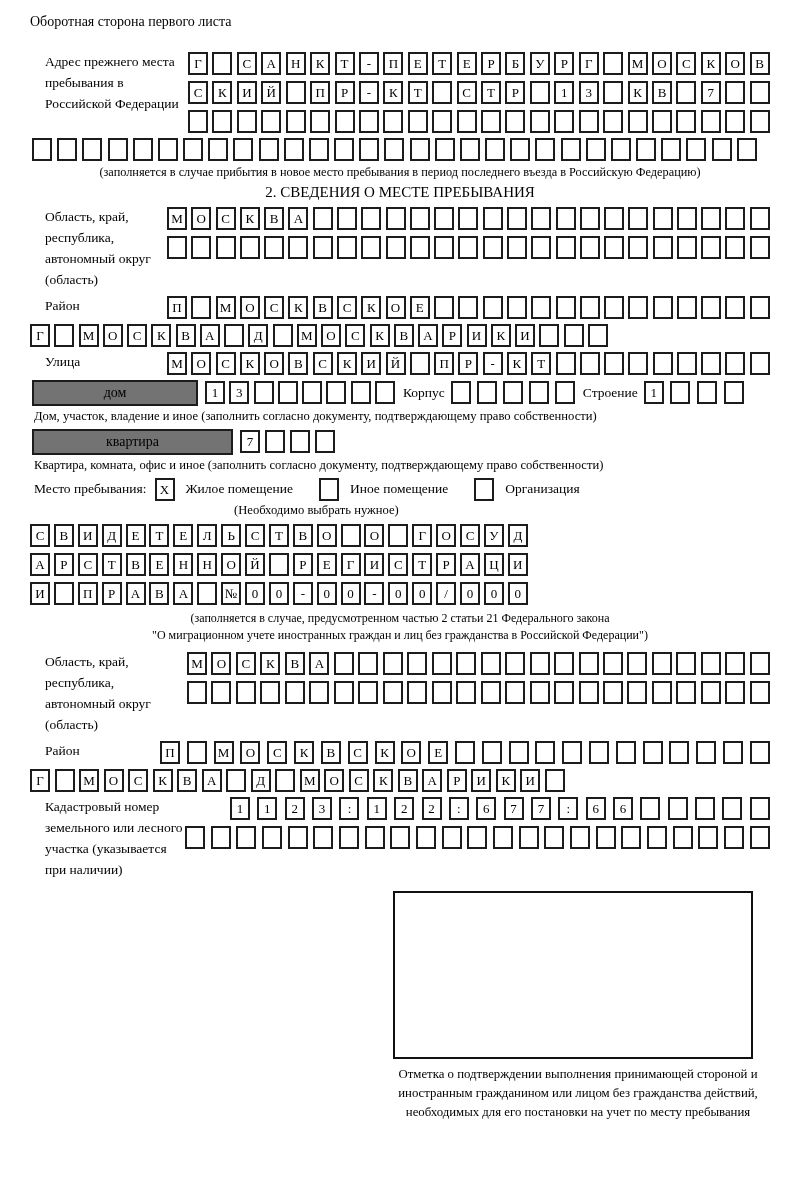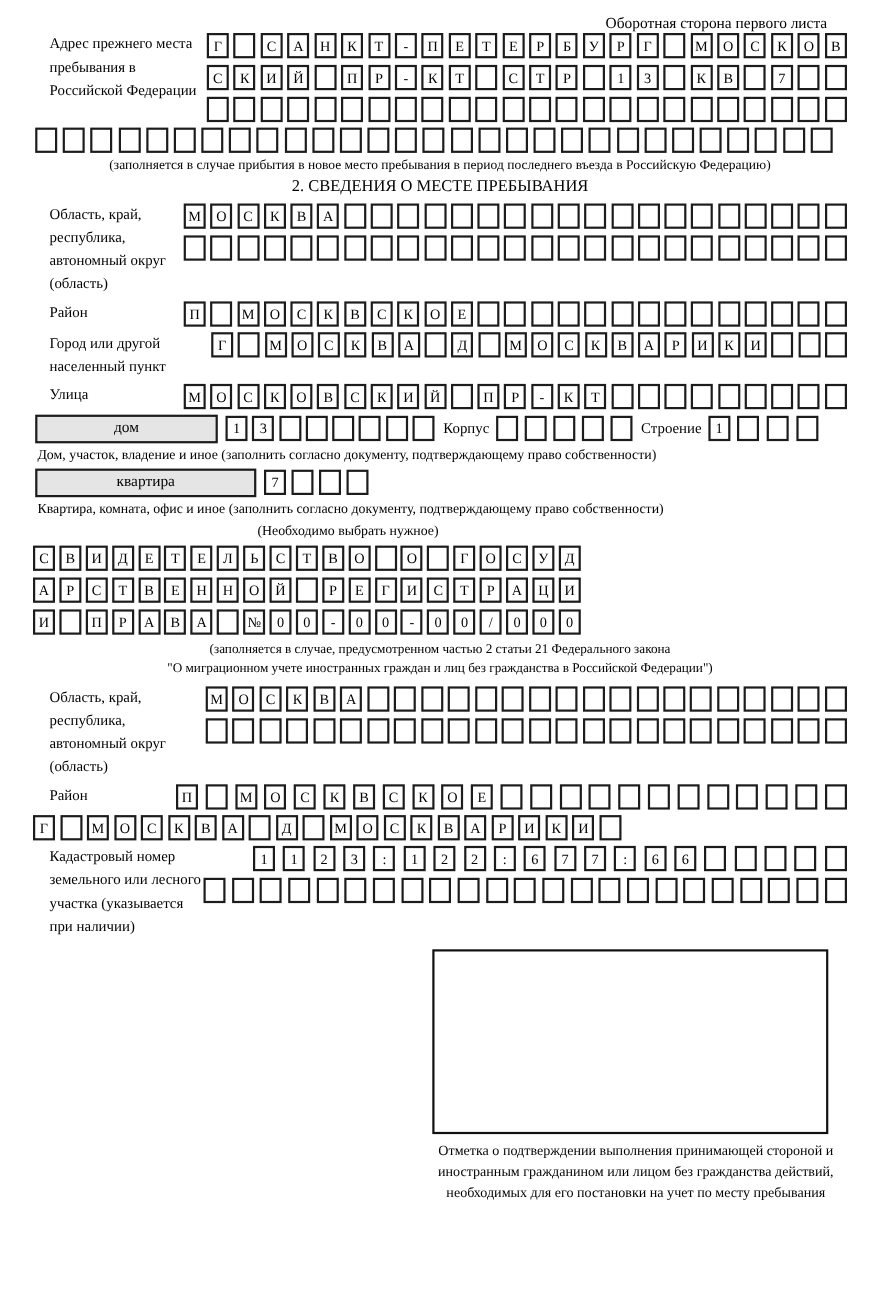--- a/index.html
+++ b/index.html
@@ -3,21 +3,21 @@
 <meta charset="utf-8">
 <style>
   html,body{margin:0;padding:0;background:#fff;}
   body{
     width:800px;height:1180px;overflow:hidden;
     font-family:"Liberation Serif","DejaVu Serif",serif;
     color:#000;font-size:13.5px;
   }
   .page{padding:14px 30px 0 30px;box-sizing:border-box;width:800px;}
 
-  .hdr{ text-align:right; font-size:14px; padding-right:18px; }
+  .hdr{ text-align:left; font-size:14px; padding-right:18px; margin-bottom:22px;}
 
   
   .cellrow{display:flex;justify-content:space-between;}
   .cell{
     flex:none;width:20px;height:23px;box-sizing:border-box;
     border:2px solid #1c1c1c;display:flex;align-items:center;justify-content:center;
     font-size:13px;line-height:1;background:#fff;
   }
 
   .field{display:flex;margin-bottom:5px;}
@@ -47,21 +47,21 @@
   .cw-610{width:610px;}
   .cw-535{width:535px;}
   .cw-498{width:498px;}
   .cw-540{width:540px;margin-left:45px;}
   .cw-585{width:585px;}
 
   
   .inline-row{display:flex;align-items:center;margin:2px 0 3px 2px;}
   .namedbox{
     box-sizing:border-box;border:2px solid #1c1c1c;height:26px;
-    display:flex;align-items:center;justify-content:center;font-size:14px;background:#e5e5e5;
+    display:flex;align-items:center;justify-content:center;font-size:14px;background:#737373;
   }
   .box-dom{width:166px;margin-right:7px;}
   .box-kv{width:201px;margin-right:7px;}
   .cw-190{width:190px;}
   .cw-124{width:124px;}
   .cw-100{width:100px;}
   .cw-95{width:95px;}
   .inline-lbl{padding:0 6px 0 8px;font-size:13.5px;}
   .caption{font-size:12.6px;margin:0 0 5px 4px;}
 
@@ -298,21 +298,20 @@
         <span class="cell"></span>
         <span class="cell"></span>
         <span class="cell"></span>
         <span class="cell"></span>
         <span class="cell"></span>
         <span class="cell"></span>
       </div>
   </div>
 
   <div class="field">
-    <div class="lbl w-lbl-147">Город или другой населенный пункт</div>
     <div class="cellrow cw-578">
         <span class="cell">Г</span>
         <span class="cell"></span>
         <span class="cell">М</span>
         <span class="cell">О</span>
         <span class="cell">С</span>
         <span class="cell">К</span>
         <span class="cell">В</span>
         <span class="cell">А</span>
         <span class="cell"></span>
@@ -399,20 +398,35 @@
     <div class="namedbox box-kv">квартира</div>
     <div class="cellrow cw-95">
         <span class="cell">7</span>
         <span class="cell"></span>
         <span class="cell"></span>
         <span class="cell"></span>
       </div>
   </div>
   <div class="caption">Квартира, комната, офис и иное (заполнить согласно документу, подтверждающему право собственности)</div>
 
+  <div class="mesto">
+    <span class="mesto-lbl">Место пребывания:</span>
+    <span class="cellrow">
+        <span class="cell">X</span>
+      </span>
+    <span class="opt-lbl">Жилое помещение</span>
+    <span class="cellrow">
+        <span class="cell"></span>
+      </span>
+    <span class="opt-lbl">Иное помещение</span>
+    <span class="cellrow">
+        <span class="cell"></span>
+      </span>
+    <span class="opt-last">Организация</span>
+  </div>
   <div class="mesto-note">(Необходимо выбрать нужное)</div>
 
   <div class="field">
     <div class="rows cw-498">
       <div class="cellrow">
           <span class="cell">С</span>
           <span class="cell">В</span>
           <span class="cell">И</span>
           <span class="cell">Д</span>
           <span class="cell">Е</span>

